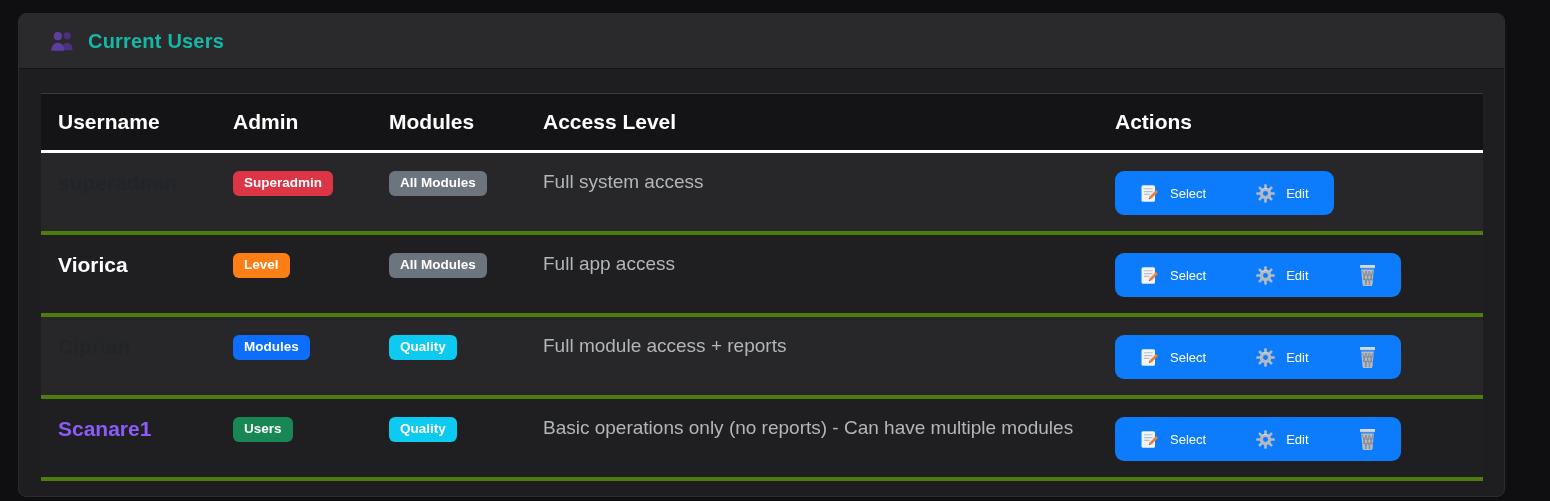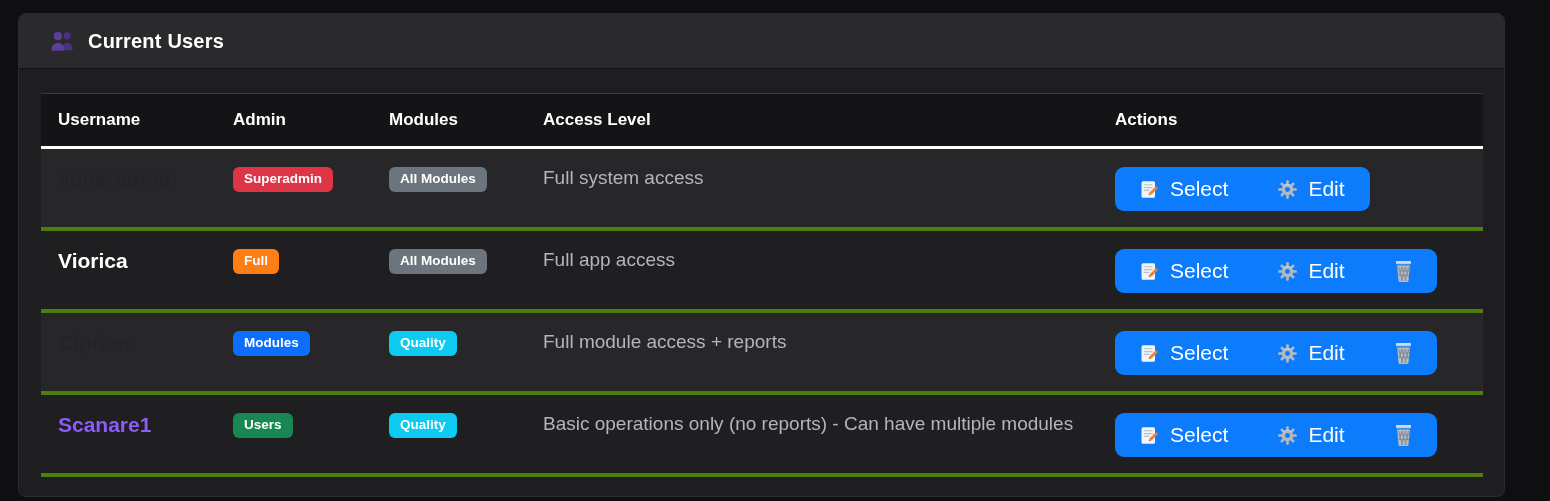--- a/index.html
+++ b/index.html
@@ -21,40 +21,40 @@
   .panel-header {
     height: 55px;
     background: #2a2a2d;
     border-bottom: 1px solid #151517;
     display: flex;
     align-items: center;
     padding-left: 30px;
     gap: 13px;
   }
   .panel-title {
-    color: #ffffff;
+    color: #14b8a6;
     font-size: 20px;
     font-weight: 700;
     letter-spacing: 0.2px;
   }
   .users-icon-svg { width: 26px; height: 26px; display: block; }
   .panel-body {
     padding: 24px 23px 0 22px;
   }
   table.users-table {
     width: 100%;
     table-layout: fixed;
     border-collapse: collapse;
   }
   .users-table thead th {
     background: #141416;
     border-top: 1px solid #39393d;
     border-bottom: 3px solid #ffffff;
     color: #ffffff;
-    font-size: 17px;
+    font-size: 21px;
     font-weight: 700;
     text-align: left;
     padding: 16px 10px 16px 17px;
   }
   .users-table tbody tr { border-bottom: 4px solid #4d7c0f; }
   .users-table tbody tr.row-odd  { background: #27272a; }
   .users-table tbody tr.row-even { background: #1f1f22; }
   .users-table td {
     vertical-align: top;
     padding: 18px 10px 16px 17px;
@@ -88,21 +88,21 @@
     border-radius: 9px;
     overflow: hidden;
     background: #0d7cfc;
   }
   .btn {
     appearance: none;
     background: transparent;
     border: none;
     color: #ffffff;
     font-family: inherit;
-    font-size: 21px;
+    font-size: 13px;
     display: inline-flex;
     align-items: center;
     gap: 11px;
     padding: 0 25px;
     cursor: pointer;
   }
   .btn.btn-icon-only { padding: 0 23px; }
   .ic { width: 19px; height: 19px; display: block; }
   .ic-lg { width: 21px; height: 23px; display: block; }
   .hidden-defs { position: absolute; width: 0; height: 0; overflow: hidden; }
@@ -201,21 +201,21 @@
                   </span>
                 <span>Edit</span>
               </button>
 
             </div>
           </td>
         </tr>
 
         <tr class="row-even">
           <td><span class="username" style="color: rgb(255, 255, 255);">Viorica</span></td>
-          <td><span class="badge" style="background-color: rgb(253, 126, 20);">Full</span></td>
+          <td><span class="badge" style="background-color: rgb(253, 126, 20);">Level</span></td>
           <td><span class="badge" style="background-color: rgb(108, 117, 125);">All Modules</span></td>
           <td><span class="access-text">Full app access</span></td>
           <td>
             <div class="btn-group">
               <button class="btn">
                 <span>
                     <svg class="ic">
                       <use href="#i-memo"></use>
                     </svg>
                   </span>

